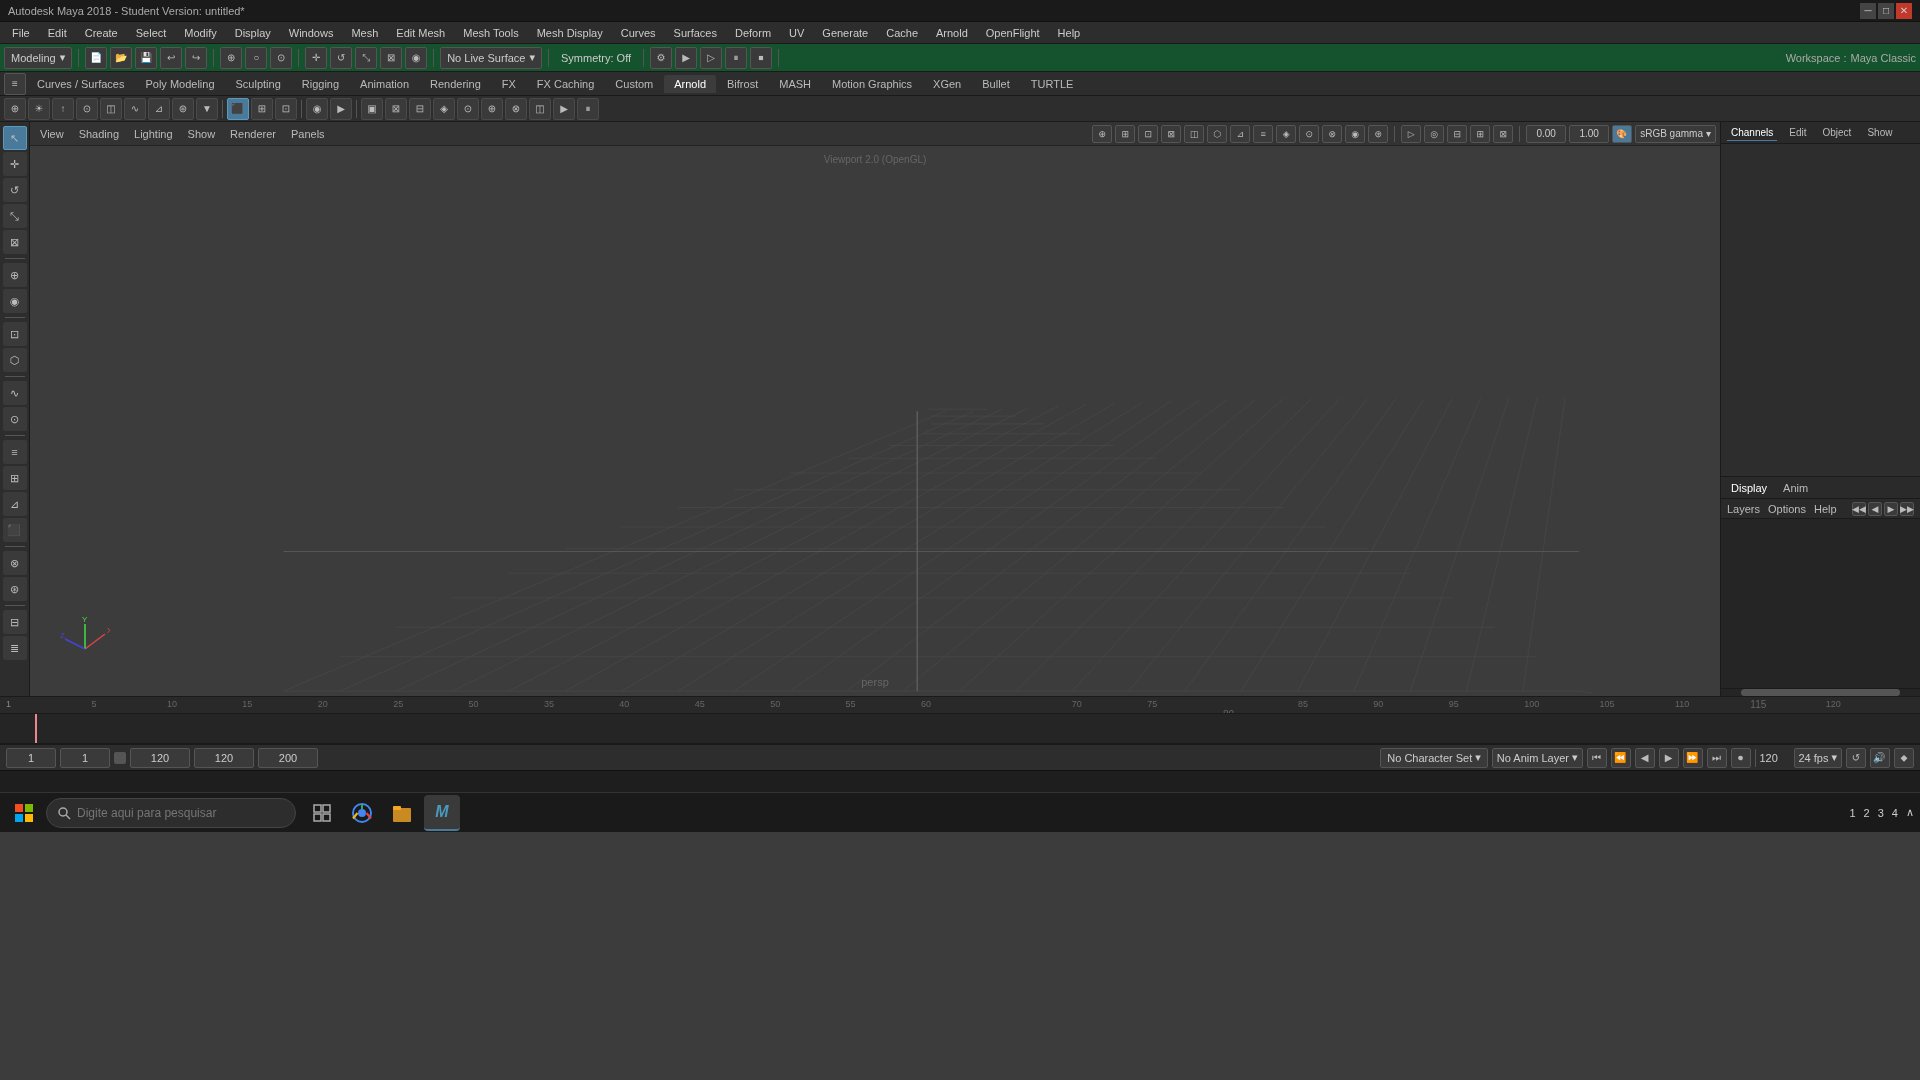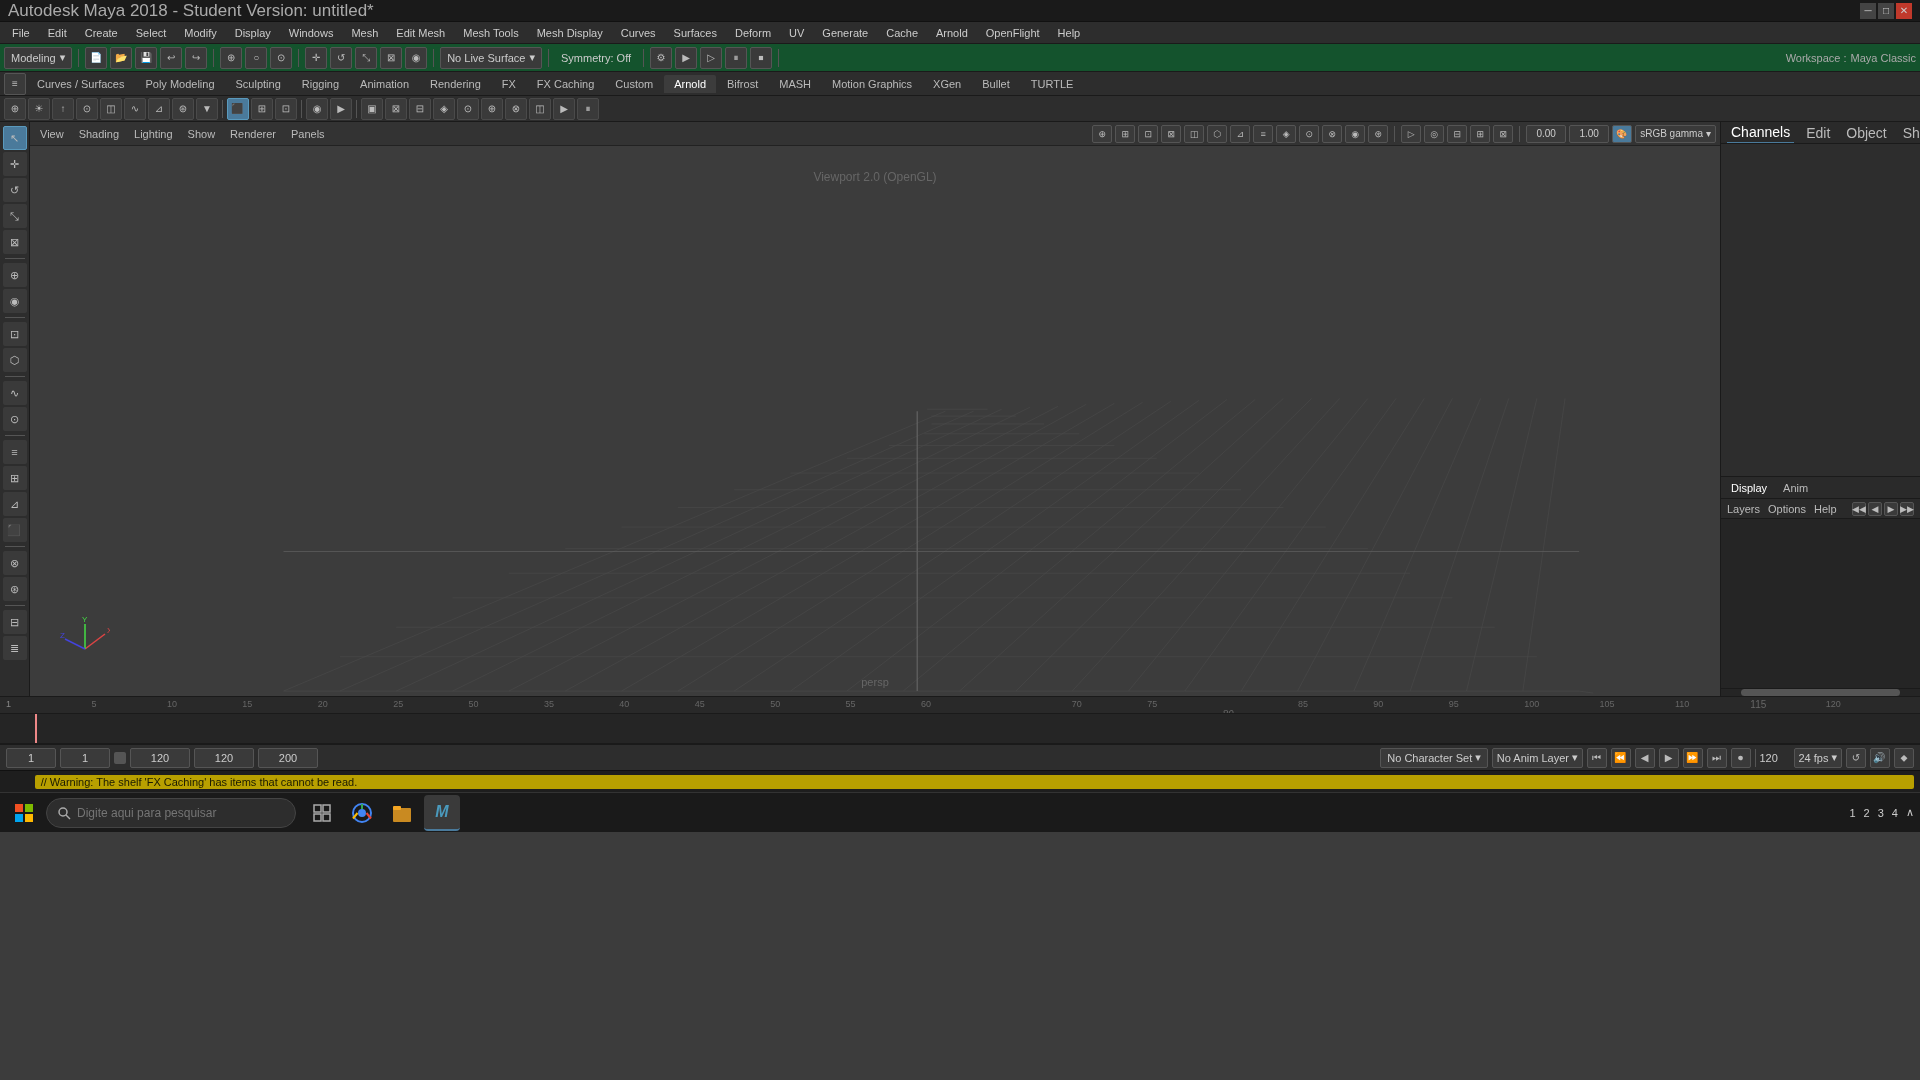--- a/index.html
+++ b/index.html
@@ -24,21 +24,21 @@
       justify-content: space-between;
       padding: 0 8px;
       border-bottom: 1px solid #111;
     }
     #title-bar-left {
       display: flex;
       align-items: center;
       gap: 6px;
     }
     .title-text {
-      font-size: 17px;
+      font-size: 11px;
       color: #aaa;
     }
     .title-controls {
       display: flex;
       gap: 2px;
     }
     .title-btn {
       width: 16px;
       height: 16px;
       background: #444;
@@ -275,23 +275,22 @@
     #viewport-canvas {
       flex: 1;
       position: relative;
       overflow: hidden;
     }
     #viewport-label {
       position: absolute;
       top: 8px;
       left: 50%;
       transform: translateX(-50%);
-      font-size: 12px;
+      font-size: 10px;
       color: #666;
-      margin-top: 16px;
     }
     #viewport-persp {
       position: absolute;
       bottom: 8px;
       left: 50%;
       transform: translateX(-50%);
       font-size: 11px;
       color: #666;
     }
 
@@ -321,21 +320,21 @@
     #channel-box-header {
       height: 22px;
       background: #2a2a2a;
       display: flex;
       align-items: center;
       padding: 0 6px;
       gap: 8px;
       border-bottom: 1px solid #1a1a1a;
     }
     .channel-tab {
-      font-size: 14px;
+      font-size: 10px;
       color: #bbb;
       cursor: pointer;
       padding: 2px 4px;
     }
     .channel-tab.active { color: #fff; border-bottom: 1px solid #4a7a9b; }
     #right-panel-content {
       flex: 1;
       background: #2d2d2d;
     }
     #right-panel-bottom {
@@ -999,21 +998,20 @@
     <span>24 fps</span>
     <span>▾</span>
   </div>
   <div class="playback-btn">↺</div>
   <div class="playback-btn">🔊</div>
   <div class="playback-btn">⬥</div>
 </div>
 
 <div id="status-bar">
   <span class="status-mel">MEL</span>
-  <span class="status-warning">// Warning: The shelf 'FX Caching' has items that cannot be read.</span>
 </div>
 
 <div id="taskbar">
   <div class="taskbar-start">
     <svg width="18" height="18" viewBox="0 0 18 18">
       <rect x="0" y="0" width="8" height="8" fill="#f25022"></rect>
       <rect x="10" y="0" width="8" height="8" fill="#7fba00"></rect>
       <rect x="0" y="10" width="8" height="8" fill="#00a4ef"></rect>
       <rect x="10" y="10" width="8" height="8" fill="#ffb900"></rect>
     </svg>

